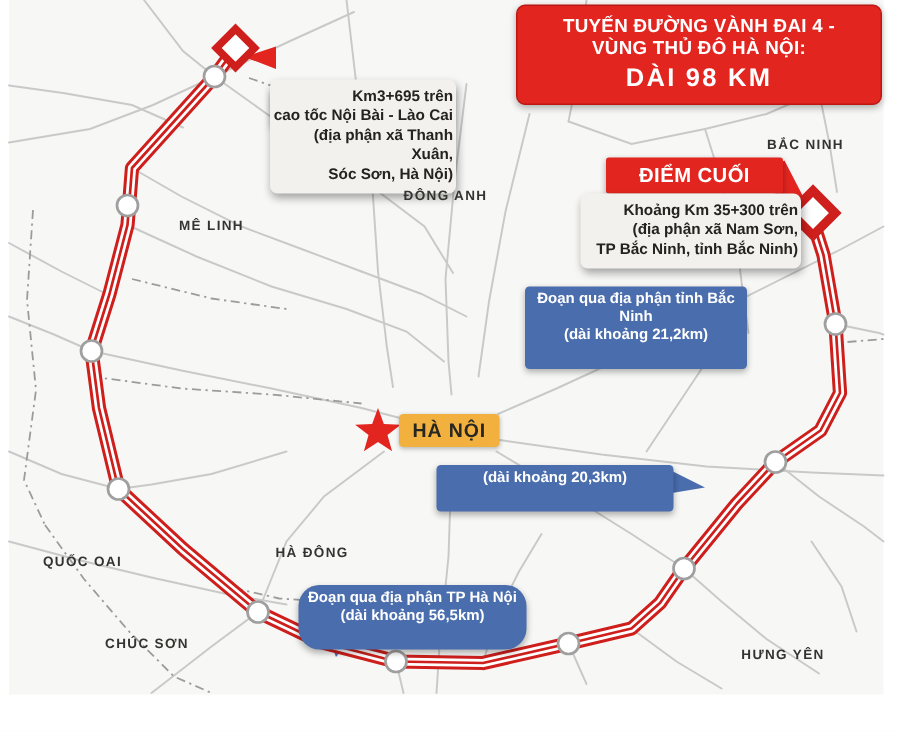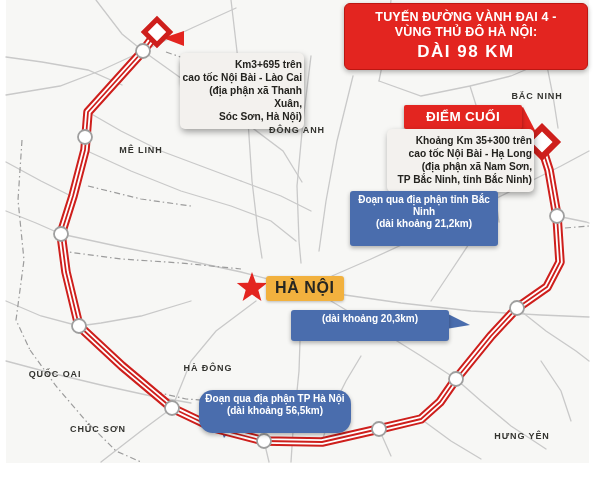--- a/index.html
+++ b/index.html
@@ -33,21 +33,21 @@
     background:#4a6dad;color:#fff;font-weight:bold;font-size:10px;line-height:12px;
     text-align:center;border-radius:3px;padding:3px 4px 16px;box-shadow:0 2px 4px rgba(0,0,0,.3);
   }
   
   .place{
     position:absolute;transform:translate(-50%,-50%);font-size:9px;font-weight:bold;
     letter-spacing:.9px;color:#33332f;white-space:nowrap;
   }
   
   .capital{
-    left:266px;top:276px;background:#f2b13e;color:#262622;font-weight:bold;font-size:16px;
+    left:266px;top:276px;background:#f2b13e;color:#262622;font-weight:bold;font-size:13px;
     letter-spacing:.6px;padding:3px 9px 4px;border-radius:3px;box-shadow:0 1px 3px rgba(0,0,0,.25);
   }
 </style>
 </head>
 <body>
 
 <div class="stage">
 
   <svg width="600" height="487" viewBox="0 0 600 487">
 
@@ -148,21 +148,20 @@
   <div class="abs pt-info" style="left:180px;top:53px;width:124px;">
     <div>Km3+695 trên</div>
     <div>cao tốc Nội Bài - Lào Cai</div>
     <div>(địa phận xã Thanh Xuân,</div>
     <div>Sóc Sơn, Hà Nội)</div>
   </div>
 
   <div class="abs pt-header" style="left:404px;top:105px;width:118px;">ĐIỂM CUỐI</div>
   <div class="abs pt-info" style="left:387px;top:129px;width:147px;">
     <div>Khoảng Km 35+300 trên</div>
-    <div>cao tốc Nội Bài - Hạ Long</div>
     <div>(địa phận xã Nam Sơn,</div>
     <div>TP Bắc Ninh, tỉnh Bắc Ninh)</div>
   </div>
 
   <div class="abs seg" style="left:350px;top:191px;width:148px;">
     <div>Đoạn qua địa phận tỉnh Bắc Ninh</div>
     <div>(dài khoảng 21,2km)</div>
   </div>
   <div class="abs seg" style="left:291px;top:310px;width:158px;">
     <div>(dài khoảng 20,3km)</div>

